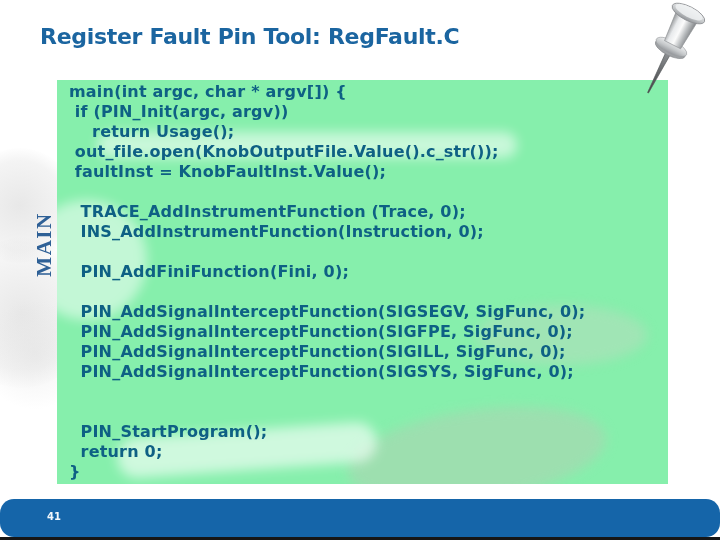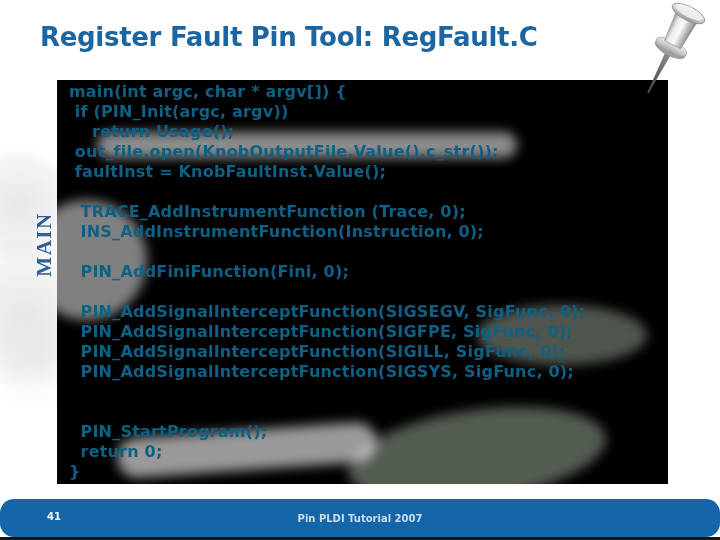--- a/index.html
+++ b/index.html
@@ -14,27 +14,27 @@
   .swirl{position:absolute;border-radius:50%;pointer-events:none;}
   .swirl-1{left:-38px;top:148px;width:115px;height:115px;
     background:radial-gradient(circle,rgba(200,200,200,.42) 0%,rgba(210,210,210,.25) 55%,rgba(255,255,255,0) 72%);}
   .swirl-2{left:-48px;top:238px;width:140px;height:150px;
     background:radial-gradient(circle,rgba(190,190,190,.35) 0%,rgba(205,205,205,.2) 55%,rgba(255,255,255,0) 75%);}
   .swirl-3{left:-20px;top:300px;width:110px;height:110px;
     background:radial-gradient(circle,rgba(215,215,215,.35) 0%,rgba(255,255,255,0) 70%);}
 
   .title{
     position:absolute;left:40px;top:20px;width:600px;
-    font-size:26px;font-weight:bold;letter-spacing:-0.3px;
+    font-size:22px;font-weight:bold;letter-spacing:-0.3px;
     color:#1b65a0;line-height:34px;
   }
 
   .code-box{
     position:absolute;left:57px;top:80px;width:611px;height:404px;
-    background:#000000;
+    background:#86efac;
     overflow:hidden;
   }
   
   .wm{position:absolute;pointer-events:none;border-radius:50%;filter:blur(6px);}
   .wm-streak1{left:40px;top:52px;width:420px;height:26px;border-radius:14px;
     background:rgba(255,255,255,0.55);}
   .wm-leaf1{left:290px;top:330px;width:260px;height:90px;border-radius:50% 50% 50% 50%;
     background:rgba(185,205,180,0.45);transform:rotate(-8deg);}
   .wm-leaf2{left:60px;top:350px;width:260px;height:40px;border-radius:20px;
     background:rgba(255,255,255,0.6);transform:rotate(-4deg);}
@@ -154,17 +154,16 @@
 
       <path d="M30,12 L33,46 L51,46 L54,12 Z" fill="url(#silverV)" stroke="#8d9093" stroke-width="0.6"></path>
 
       <ellipse cx="42" cy="11" rx="18" ry="7" fill="url(#silverCap)" stroke="#8d9093" stroke-width="0.8"></ellipse>
       <ellipse cx="42" cy="9.6" rx="15" ry="5" fill="#eff1f2" opacity="0.85"></ellipse>
     </g>
   </svg>
 
   <div class="footer">
     <span class="page-num">41</span>
-    <span class="footer-text">Pin PLDI Tutorial 2007</span>
   </div>
   <div class="bottom-strip"></div>
 
 </div>
 
 </body></html>

